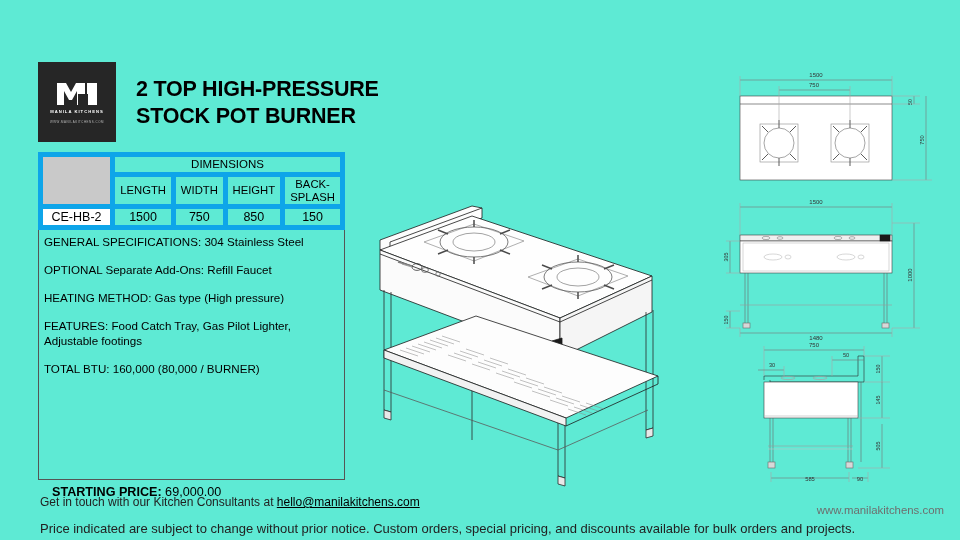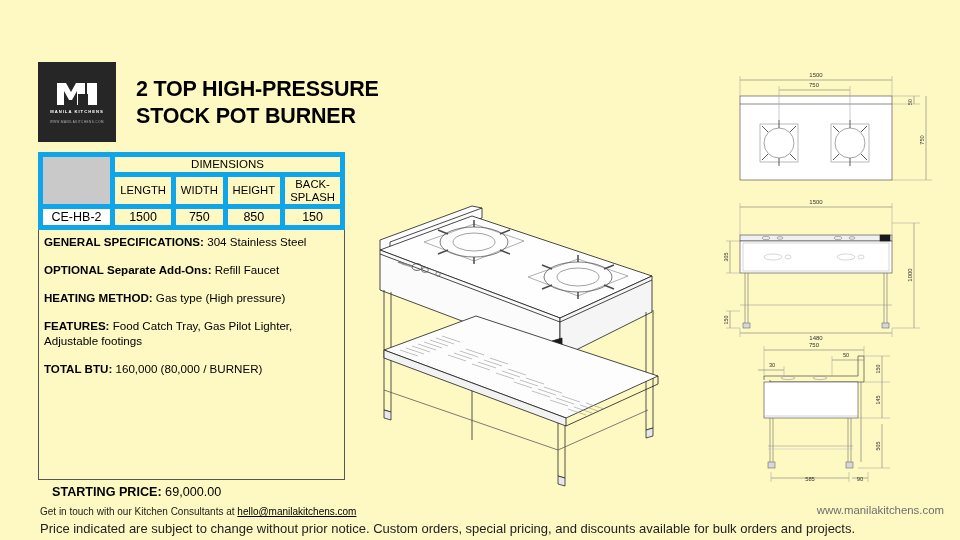--- a/index.html
+++ b/index.html
@@ -3,21 +3,21 @@
 <meta charset="utf-8">
 <style>
   * { box-sizing: border-box; margin: 0; padding: 0; }
   html, body {
     width: 960px; height: 540px;
     background: #ffffff;
     font-family: "Liberation Sans", sans-serif;
     color: #000;
     overflow: hidden;
   }
-  #sheet { position: relative; width: 960px; height: 540px; background: #fef9c3; }
+  #sheet { position: relative; width: 960px; height: 540px; background: #5eead4; }
 
   
   #logo-box {
     position: absolute; left: 38px; top: 62px; width: 78px; height: 80px;
     background: #262626; display: flex; flex-direction: column;
     align-items: center; justify-content: center;
   }
   #logo-mark { width: 46px; height: 26px; position: relative; }
   #logo-mark svg { display: block; }
   #logo-name {
@@ -54,36 +54,36 @@
 
   
   #spec-box {
     position: absolute; left: 38px; top: 230px; width: 307px; height: 250px;
     border: 1px solid #555; border-top: none;
     padding: 4px 5px 0 5px;
     font-size: 11.6px; line-height: 1.30;
   }
   .spec-line { margin-bottom: 13px; }
   .spec-line:last-child { margin-bottom: 0; }
-  .spec-label { font-weight: bold; }
+  .spec-label { font-weight: normal; }
 
   
   #price {
     position: absolute; left: 40px; top: 485px;
     font-size: 12.6px;
     margin-left: 12px;
   }
   #price .plabel { font-weight: bold; }
   #foot1 {
     position: absolute; left: 40px; top: 521px;
     font-size: 13px; color: #222;
   }
   #foot2 {
-    position: absolute; left: 40px; top: 506px;
-    font-size: 10px; color: #222;
+    position: absolute; left: 40px; top: 495px;
+    font-size: 12px; color: #222;
   }
   #foot2 a, #email-link {
     color: #000; text-decoration: underline; cursor: pointer;
   }
   #website {
     position: absolute; right: 16px; top: 504px;
     font-size: 11.4px; color: #6e6e6e;
   }
 
   

